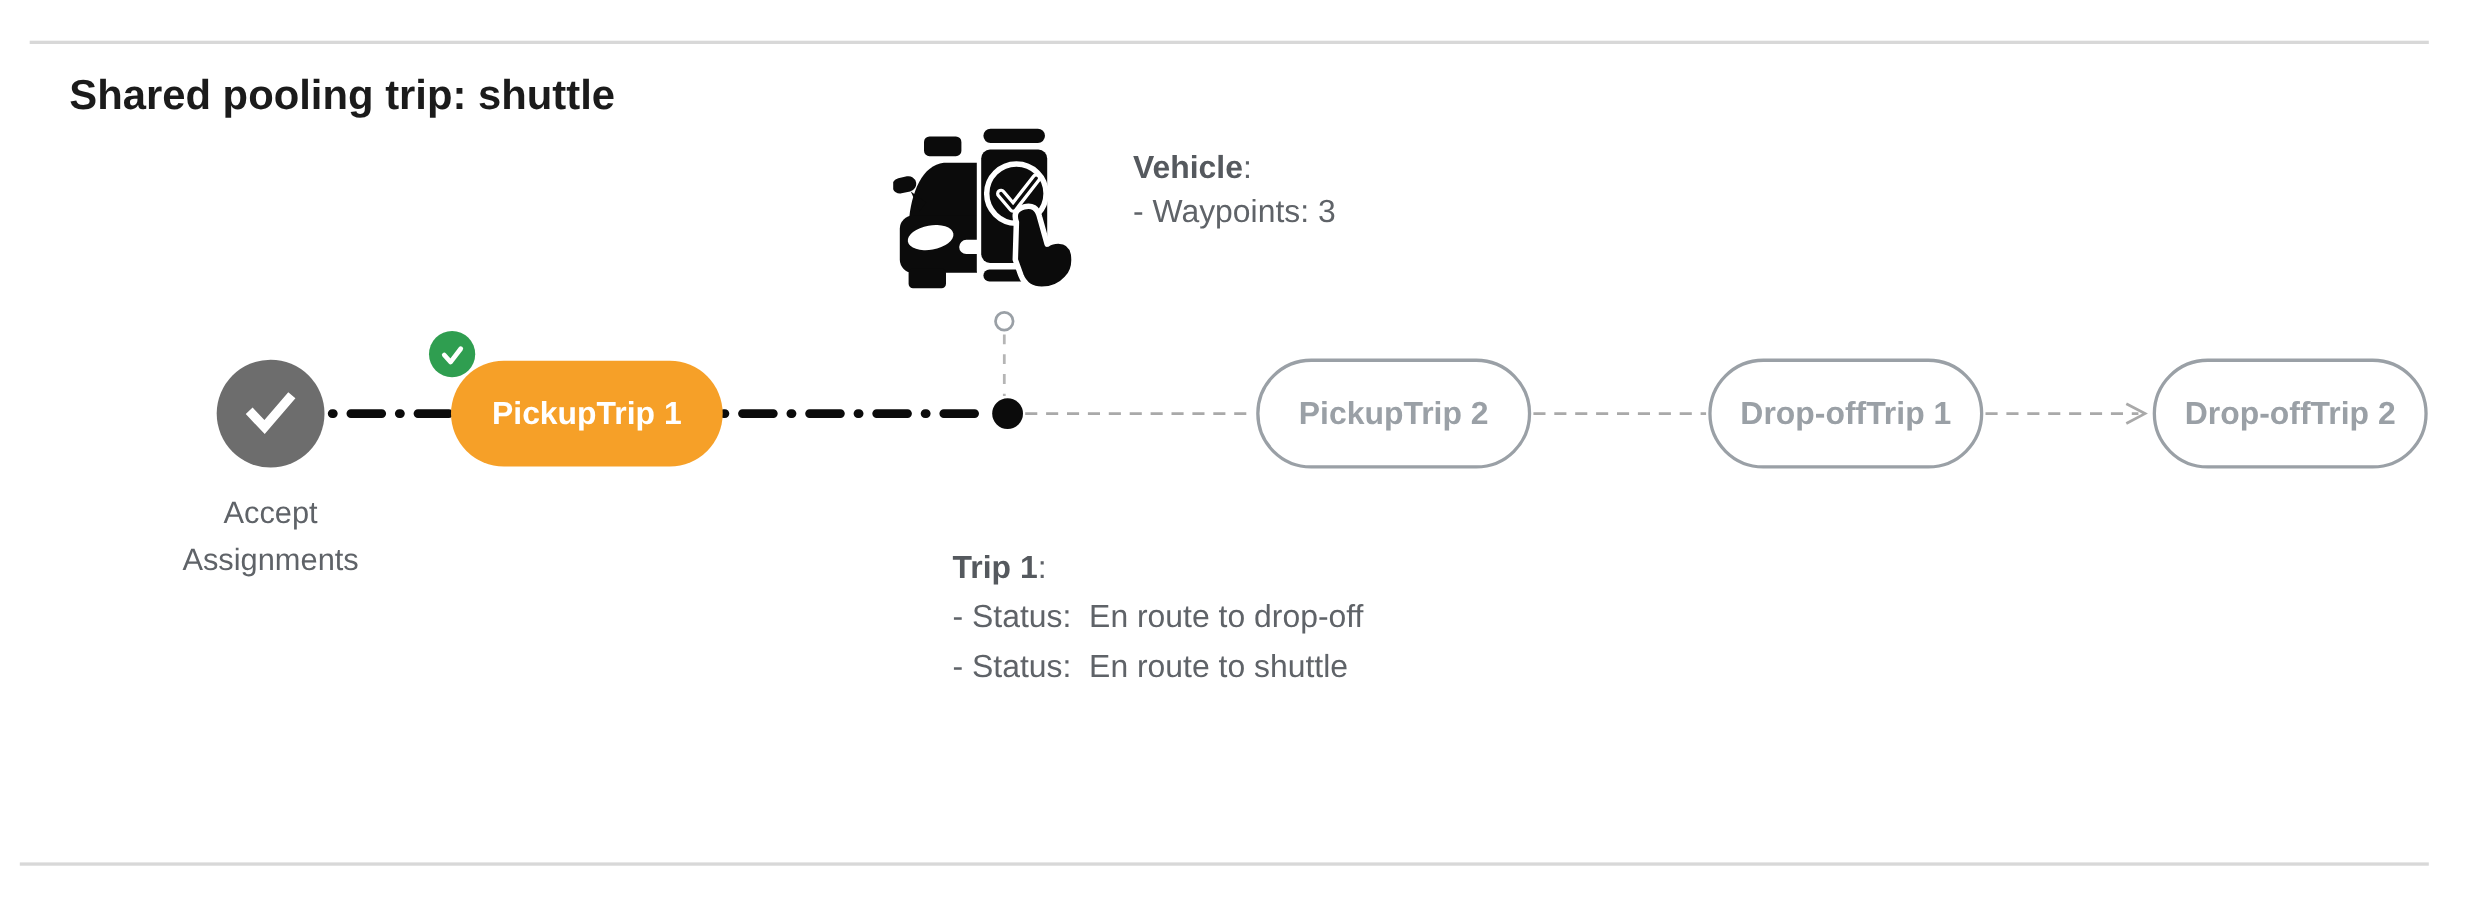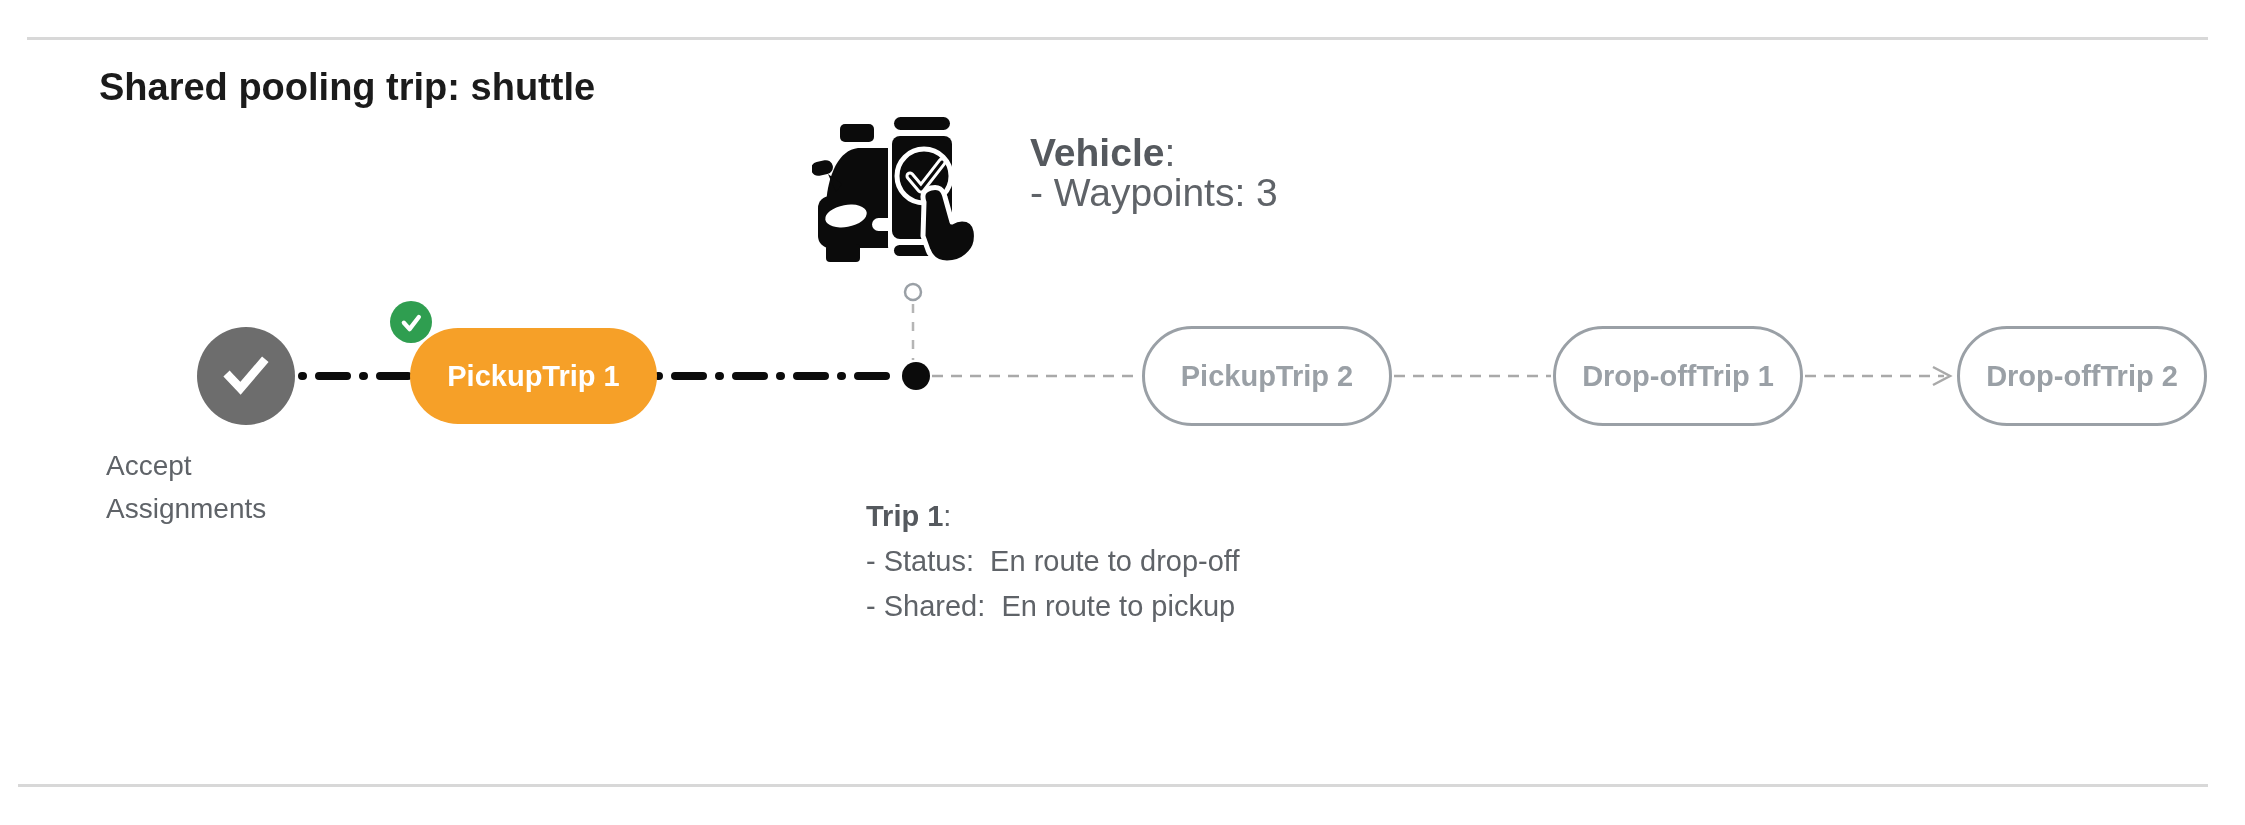--- a/index.html
+++ b/index.html
@@ -3,43 +3,43 @@
 <meta charset="utf-8">
 <style>
   html,body{margin:0;padding:0;background:#fff;}
   body{font-family:"Liberation Sans","DejaVu Sans",sans-serif;}
   .canvas{position:relative;width:2245px;height:825px;background:#fff;overflow:hidden;}
 
   .rule{position:absolute;height:3px;background:#d8d8d8;}
   .rule-top{left:27px;top:37px;width:2181px;}
   .rule-bottom{left:18px;top:784px;width:2190px;}
 
-  .page-title{position:absolute;left:63px;top:66px;font-size:38px;font-weight:700;color:#1b1b1b;letter-spacing:0;margin-left:36px;}
+  .page-title{position:absolute;left:63px;top:66px;font-size:38px;font-weight:700;color:#1b1b1b;letter-spacing:0;}
 
   .svg-layer{position:absolute;left:0;top:0;width:2245px;height:825px;}
 
   .node-circle{position:absolute;left:197px;top:327px;width:98px;height:98px;border-radius:50%;
     background:#6d6d6d;display:flex;align-items:center;justify-content:center;}
-  .node-label{position:absolute;left:106px;top:444px;width:280px;text-align:left;
+  .node-label{position:absolute;left:106px;top:444px;width:280px;text-align:center;
     font-size:28px;line-height:43px;color:#5f6368;white-space:pre-wrap;}
 
   .badge{position:absolute;left:390px;top:301px;width:42px;height:42px;border-radius:50%;
     background:#2f9e50;display:flex;align-items:center;justify-content:center;}
 
   .pill{position:absolute;top:326px;height:100px;border-radius:52px;display:flex;flex-direction:row;
     align-items:center;justify-content:center;font-weight:700;font-size:29px;line-height:35px;box-sizing:border-box;}
   .pill-active{left:410px;top:328px;width:247px;height:96px;background:#f6a028;color:#ffffff;}
   .pill-pending{background:#ffffff;border:3px solid #9aa0a6;color:#9aa0a6;}
   .pill-p2{left:1142px;width:250px;}
   .pill-d1{left:1553px;width:250px;}
   .pill-d2{left:1957px;width:250px;}
 
   .vehicle-icon{position:absolute;left:812px;top:112px;width:170px;height:160px;}
 
-  .vehicle-info{position:absolute;left:1030px;top:133px;font-size:39px;line-height:40px;color:#5f6368;}
+  .vehicle-info{position:absolute;left:1030px;top:133px;font-size:29px;line-height:40px;color:#5f6368;}
   .info-heading{font-weight:700;color:#55595e;}
   .trip-info{position:absolute;left:866px;top:494px;font-size:29px;line-height:45px;color:#5f6368;}
   .pre{white-space:pre-wrap;}
 </style>
 </head>
 <body>
 
 <div class="canvas">
 
   <div class="rule rule-top"></div>
@@ -121,16 +121,16 @@
   </div>
 
   <div class="pill pill-pending pill-d2">
     <div>Drop-off</div>
     <div>Trip 2</div>
   </div>
 
   <div class="trip-info">
     <div><span class="info-heading">Trip 1</span><span>:</span></div>
     <div class="pre">- Status:  En route to drop-off</div>
-    <div class="pre">- Shared:  En route to pickup</div>
+    <div class="pre">- Status:  En route to shuttle</div>
   </div>
 
 </div>
 
 </body></html>

